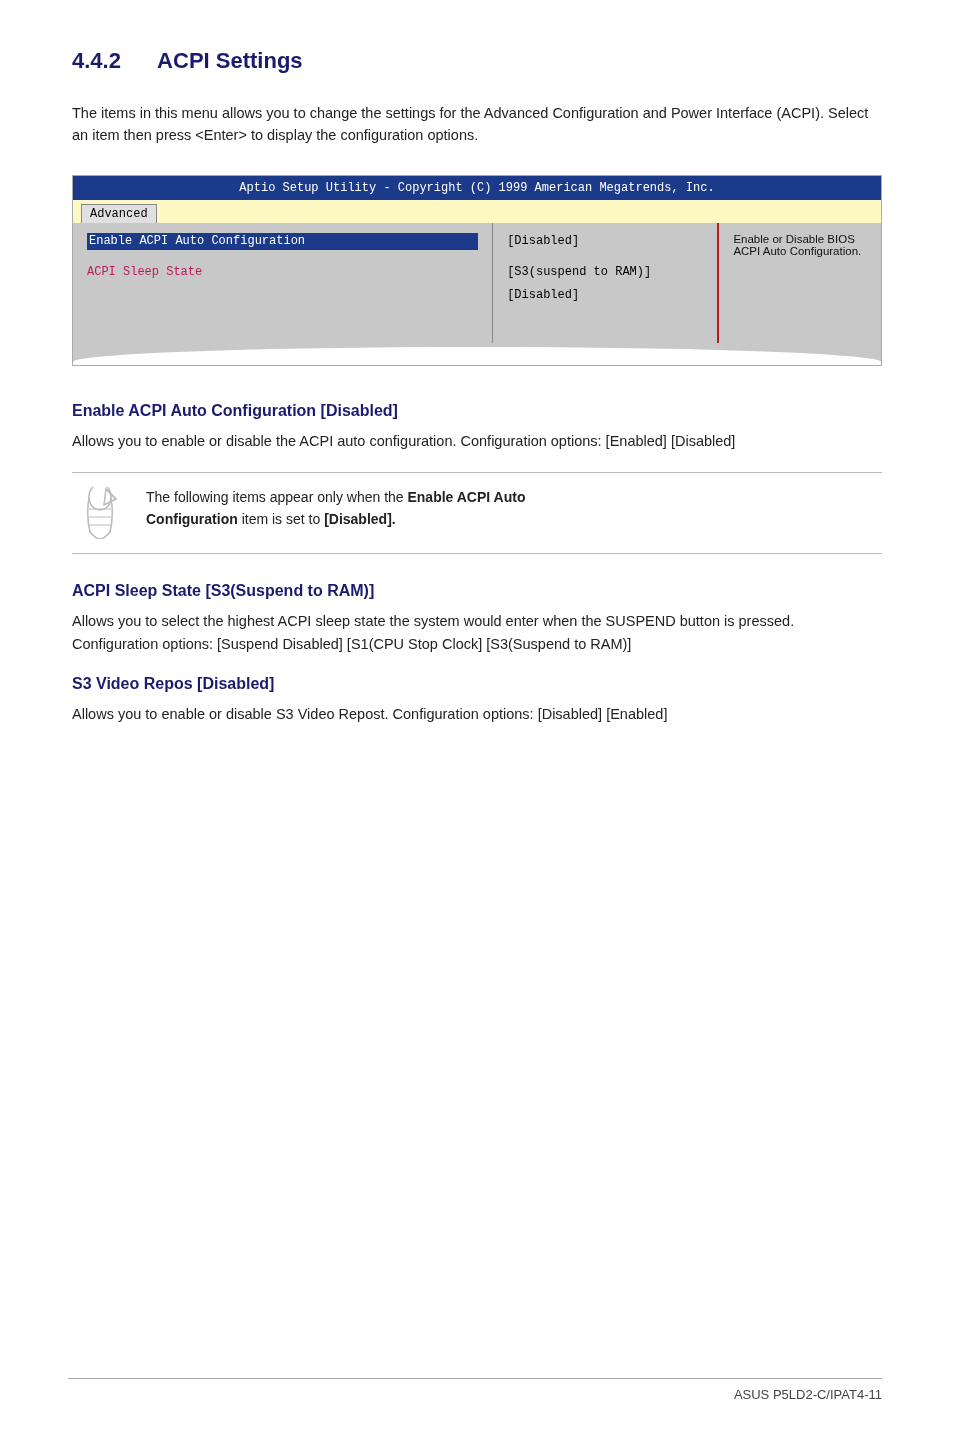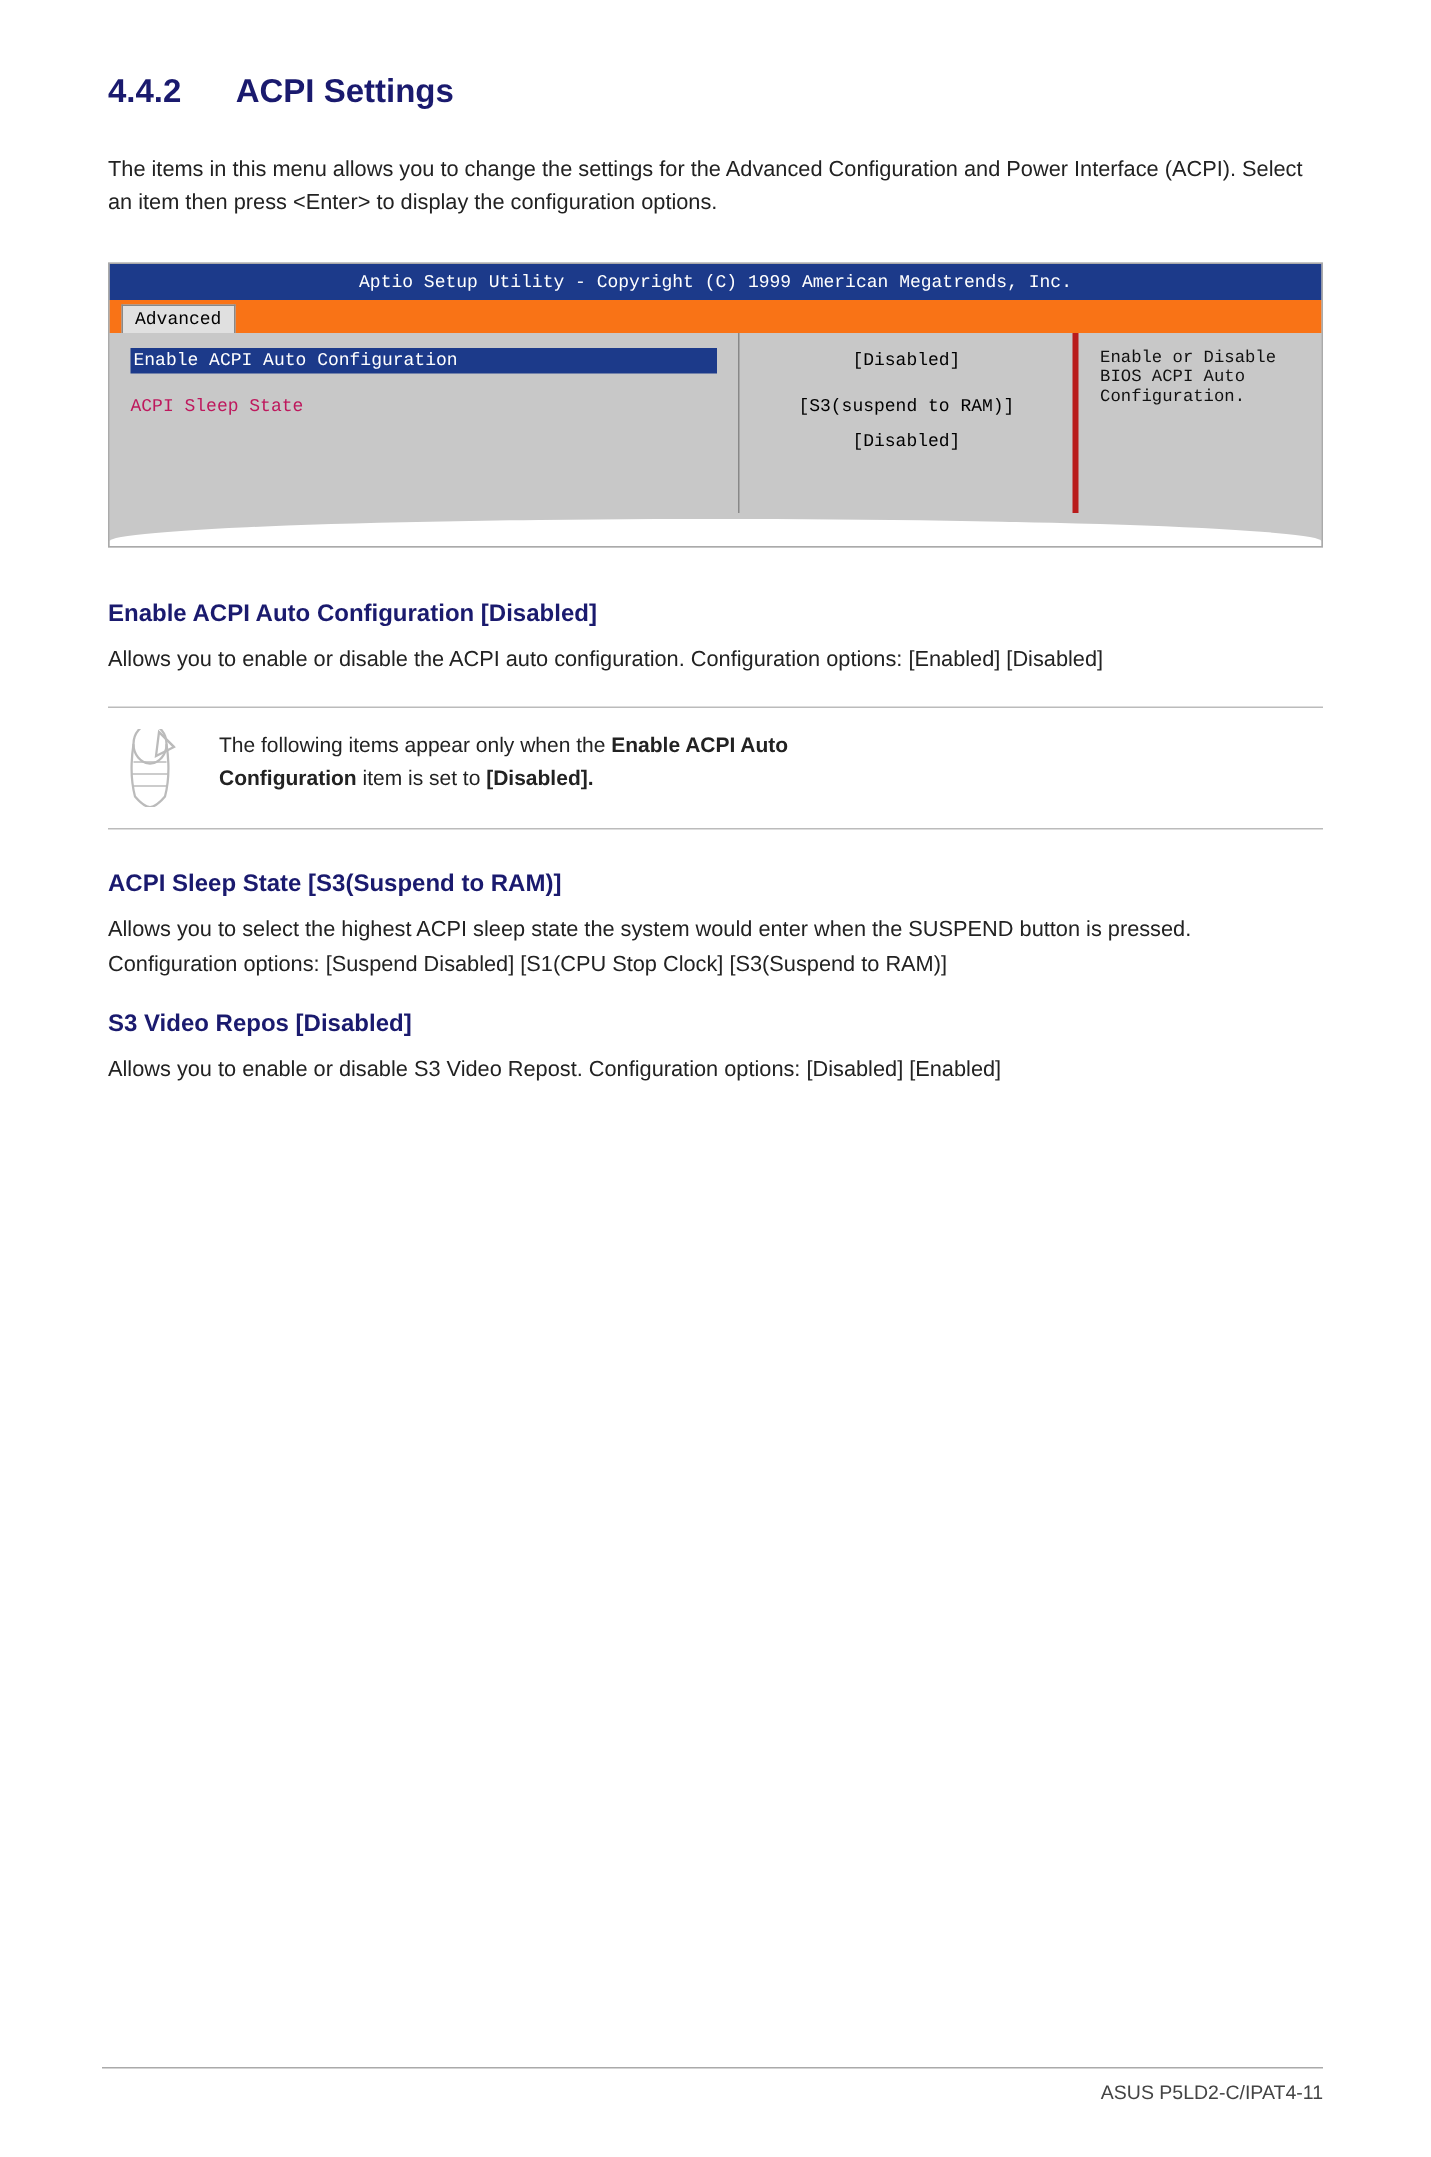--- a/index.html
+++ b/index.html
@@ -33,21 +33,21 @@
     .bios-titlebar {
       background: #1c3a8a;
       color: #fff;
       font-family: 'Courier New', Courier, monospace;
       font-size: 12px;
       text-align: center;
       padding: 5px 8px;
     }
 
     .bios-tab-row {
-      background: #f97316;
+      background: #fef9c3;
       padding: 3px 8px 0 8px;
     }
 
     .bios-tab {
       display: inline-block;
       background: #c8c8c8;
       border: 1px solid #888;
       border-bottom: none;
       font-family: 'Courier New', Courier, monospace;
       font-size: 12px;
@@ -64,28 +64,27 @@
 
     .bios-left {
       flex: 0 0 52%;
       padding: 10px 14px;
       border-right: 1px solid #888;
     }
 
     .bios-middle {
       flex: 0 0 28%;
       padding: 10px 14px;
-      border-right: 4px solid #b91c1c;
-      text-align: center;
+      border-right: 2px solid #b91c1c;
     }
 
     .bios-right {
       flex: 1;
       padding: 10px 14px;
-      font-family: Liberation Mono, monospace;
+      font-family: Liberation Sans, sans-serif;
       font-size: 11.5px;
       color: #111;
     }
 
     .bios-item {
       font-family: 'Courier New', Courier, monospace;
       font-size: 12px;
       color: #be185d;
       margin-bottom: 6px;
       line-height: 1.4;

